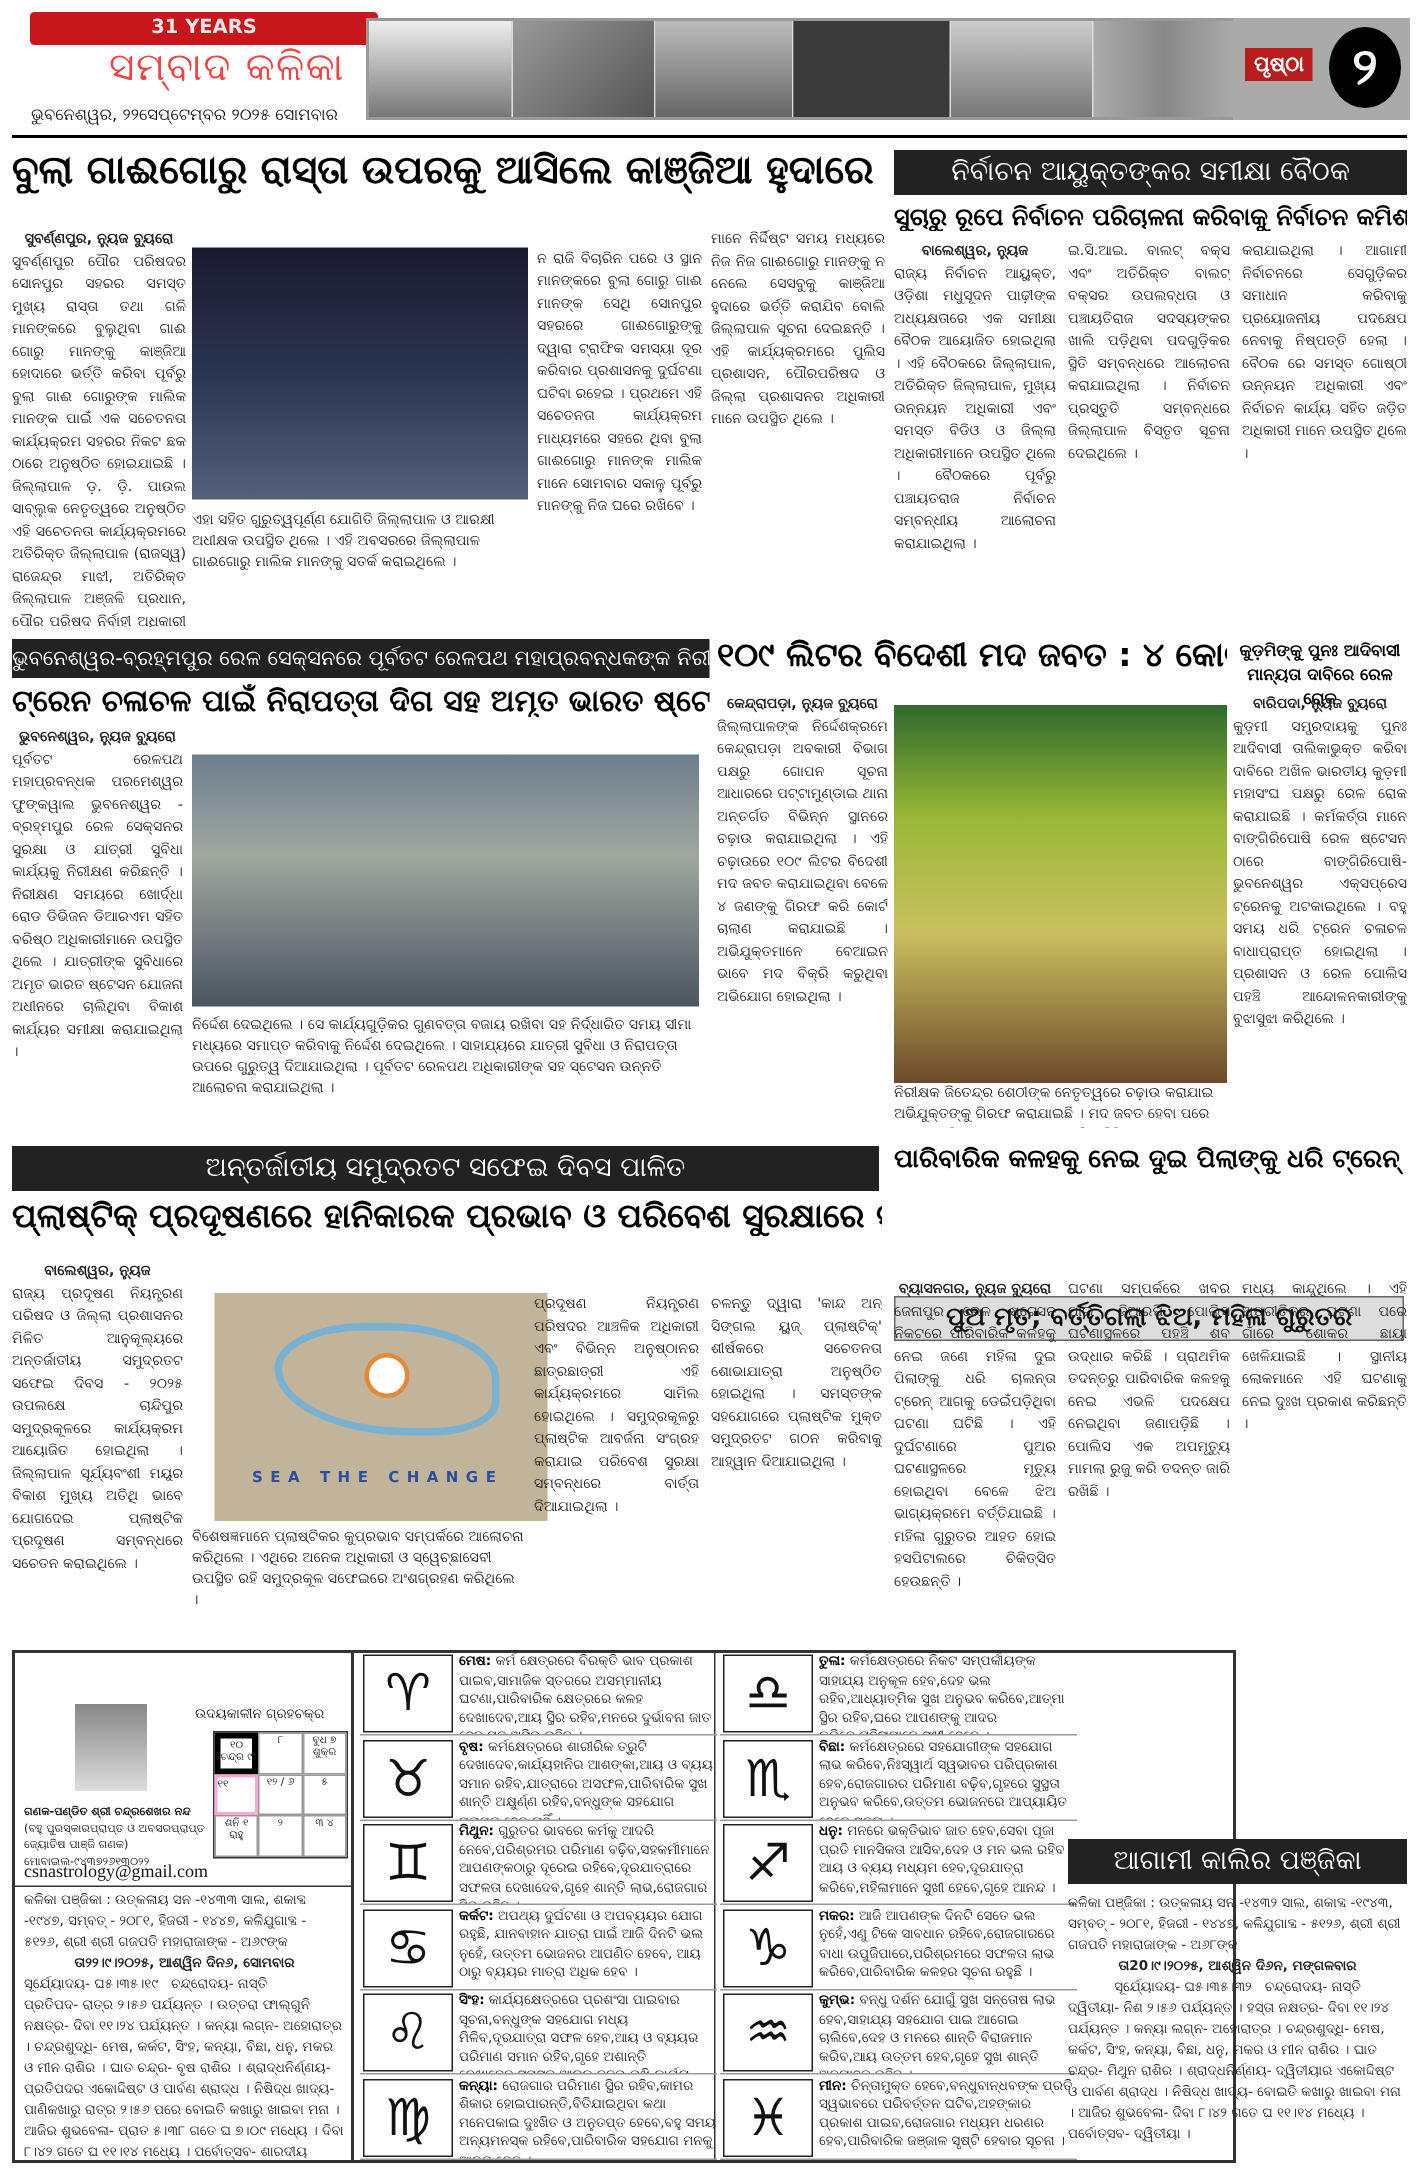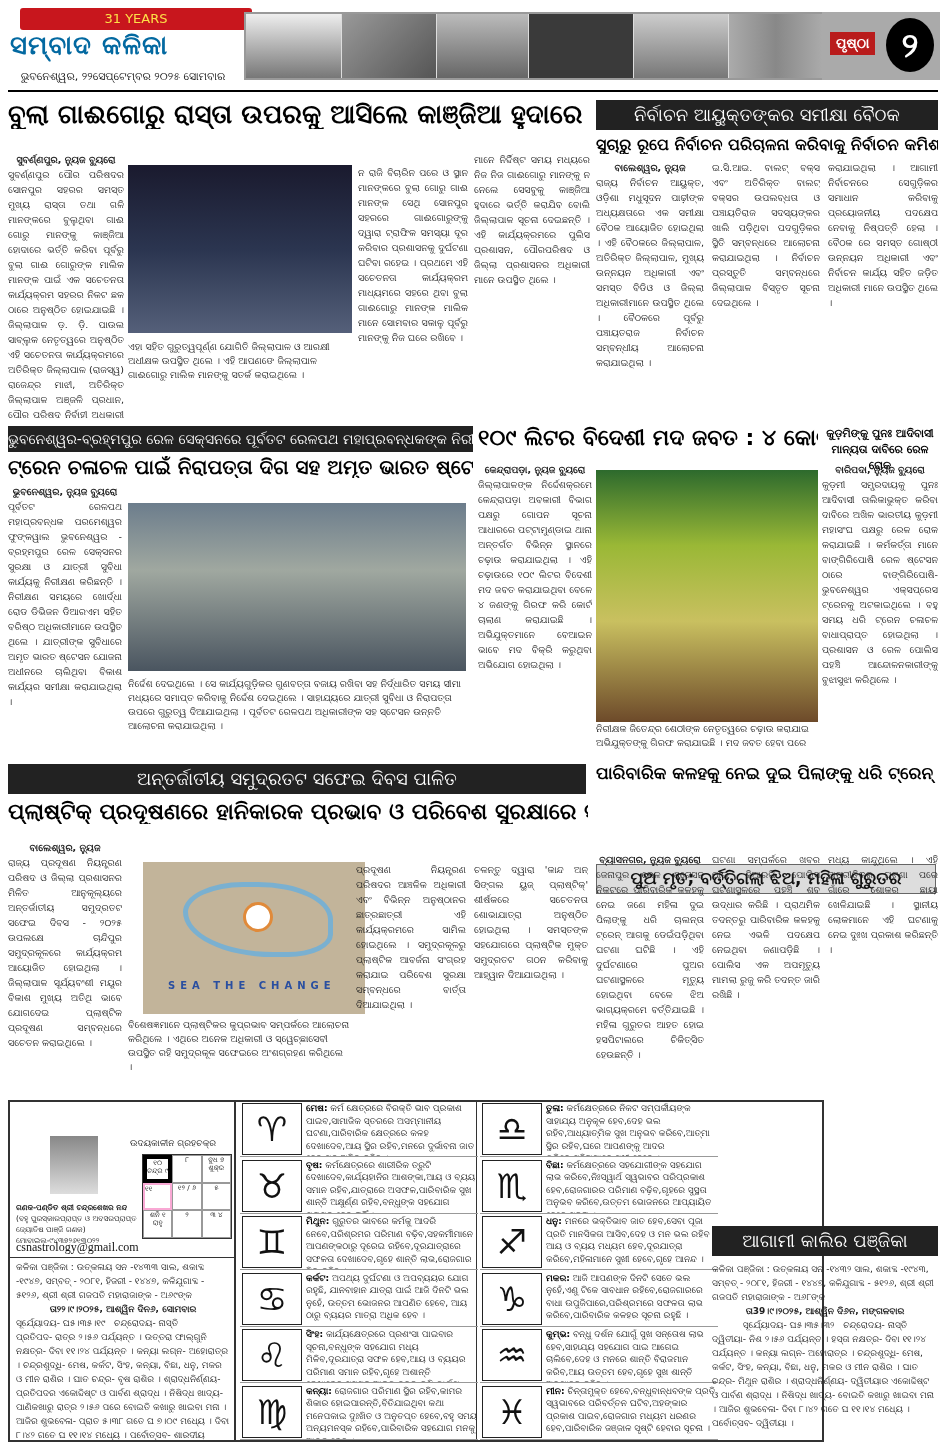--- a/index.html
+++ b/index.html
@@ -1,20 +1,20 @@
 <!DOCTYPE html>
 <html><head>
 <meta charset="utf-8">
 <style>
 *{box-sizing:border-box;margin:0;padding:0}
 body{width:945px;height:1450px;background:#fff;font-family:"DejaVu Sans",sans-serif;color:#111;position:relative;overflow:hidden}
 .abs{position:absolute}
 .masthead{left:0;top:0;width:240px;height:90px}
-.ribbon{left:20px;top:8px;width:232px;height:22px;background:#c8161d;color:#fde047;font-weight:normal;font-size:13px;text-align:center;line-height:22px;border-radius:3px}
-.logo{left:10px;top:30px;width:220px;height:38px;font-size:26px;font-weight:bold;color:#0369a1;text-align:left;font-family:"DejaVu Serif",serif;letter-spacing:1px}
+.ribbon{left:20px;top:8px;width:232px;height:22px;background:#c8161d;color:#e5e5e5;font-weight:bold;font-size:13px;text-align:center;line-height:22px;border-radius:3px}
+.logo{left:10px;top:30px;width:220px;height:38px;font-size:26px;font-weight:normal;color:#ef4444;text-align:right;font-family:"DejaVu Serif",serif;letter-spacing:1px}
 .dateline{left:8px;top:70px;width:230px;font-size:11px;text-align:center}
 .banner{left:244px;top:12px;width:580px;height:68px;background:linear-gradient(90deg,#888,#bbb 15%,#666 22%,#aaa 35%,#777 45%,#444 55%,#999 68%,#bbb 80%,#888 92%,#aaa);border:2px solid #999}
 .banner .ph{position:absolute;top:0;height:100%;border-right:1px solid #ddd}
 .pagebox{left:822px;top:12px;width:118px;height:68px;background:#aaa}
 .pagelabel{position:absolute;left:8px;top:20px;background:#b91c1c;color:#fff;font-size:14px;font-weight:bold;padding:3px 6px}
 .pagenum{position:absolute;left:64px;top:6px;width:48px;height:54px;border-radius:50%;background:#000;color:#fff;font-size:34px;font-weight:bold;text-align:center;line-height:54px}
 .hr{left:8px;width:930px;height:2px;background:#000}
 .headline{font-weight:bold;color:#000;line-height:1.1;white-space:nowrap;overflow:hidden}
 .blackbar{background:#222;color:#fff;font-size:17px;text-align:center;line-height:30px;white-space:nowrap;overflow:hidden}
 .greybar{background:#ddd;border:1px solid #666;font-size:17px;font-weight:bold;text-align:center;line-height:26px}
@@ -54,21 +54,21 @@
   <span class="pagenum">୨</span>
 </div>
 <div class="abs hr" style="top:90px"></div>
 
 <div class="abs headline" style="left:8px;top:100px;width:580px;font-size:26px">ବୁଲା ଗାଈଗୋରୁ ରାସ୍ତା ଉପରକୁ ଆସିଲେ କାଞ୍ଜିଆ ହୁଦାରେ ଭର୍ତ୍ତି କରାଯିବ : ଜିଲ୍ଲାପାଳ</div>
 <div class="abs text" style="left:8px;top:152px;width:116px;height:266px">
   <span class="byline">ସୁବର୍ଣ୍ଣପୁର, ନ୍ୟୁଜ ବ୍ୟୁରୋ</span>
   <span>ସୁବର୍ଣ୍ଣପୁର ପୌର ପରିଷଦର ସୋନପୁର ସହରର ସମସ୍ତ ମୁଖ୍ୟ ରାସ୍ତା ତଥା ଗଳି ମାନଙ୍କରେ ବୁଲୁଥିବା ଗାଈ ଗୋରୁ ମାନଙ୍କୁ କାଞ୍ଜିଆ ହୋଦାରେ ଭର୍ତ୍ତି କରିବା ପୂର୍ବରୁ ବୁଲା ଗାଈ ଗୋରୁଙ୍କ ମାଲିକ ମାନଙ୍କ ପାଇଁ ଏକ ସଚେତନତା କାର୍ଯ୍ୟକ୍ରମ ସହରର ନିକଟ ଛକ ଠାରେ ଅନୁଷ୍ଠିତ ହୋଇଯାଇଛି । ଜିଲ୍ଲାପାଳ ଡ଼. ଡ଼ି. ପାଉଲ ସାବ୍ଲୁକ ନେତୃତ୍ୱରେ ଅନୁଷ୍ଠିତ ଏହି ସଚେତନତା କାର୍ଯ୍ୟକ୍ରମରେ ଅତିରିକ୍ତ ଜିଲ୍ଲାପାଳ (ରାଜସ୍ୱ) ରାଜେନ୍ଦ୍ର ମାଝୀ, ଅତିରିକ୍ତ ଜିଲ୍ଲାପାଳ ଅଞ୍ଜଳି ପ୍ରଧାନ, ପୌର ପରିଷଦ ନିର୍ବାହୀ ଅଧିକାରୀ ରଶ୍ମି ମାଝୀ</span>
 </div>
 <div class="abs photo night" style="left:128px;top:165px;width:224px;height:168px"></div>
-<div class="abs caption" style="left:128px;top:340px;width:224px;height:78px;overflow:hidden">ଏହା ସହିତ ଗୁରୁତ୍ୱପୂର୍ଣ୍ଣ ଯୋଗିତି ଜିଲ୍ଲାପାଳ ଓ ଆରକ୍ଷୀ ଅଧୀକ୍ଷକ ଉପସ୍ଥିତ ଥିଲେ । ଏହି ଆପଣଙେ ଜିଲ୍ଲାପାଳ ଗାଈଗୋରୁ ମାଲିକ ମାନଙ୍କୁ ସତର୍କ କରାଇଥିଲେ ।</div>
+<div class="abs caption" style="left:128px;top:340px;width:224px;height:78px;overflow:hidden">ଏହା ସହିତ ଗୁରୁତ୍ୱପୂର୍ଣ୍ଣ ଯୋଗିତି ଜିଲ୍ଲାପାଳ ଓ ଆରକ୍ଷୀ ଅଧୀକ୍ଷକ ଉପସ୍ଥିତ ଥିଲେ । ଏହି ଅବସରରେ ଜିଲ୍ଲାପାଳ ଗାଈଗୋରୁ ମାଲିକ ମାନଙ୍କୁ ସତର୍କ କରାଇଥିଲେ ।</div>
 <div class="abs text" style="left:358px;top:165px;width:110px;height:253px">ନ ରାଜି ବିଚାରିନ ପରେ ଓ ସ୍ଥାନ ମାନଙ୍କରେ ବୁଲା ଗୋରୁ ଗାଈ ମାନଙ୍କ ସେଥି ସୋନପୁର ସହରରେ ଗାଈଗୋରୁଙ୍କୁ ଦ୍ୱାରା ଟ୍ରାଫିକ ସମସ୍ୟା ଦୂର କରିବାର ପ୍ରଶାସନକୁ ଦୁର୍ଘଟଣା ଘଟିବା ରହେଇ । ପ୍ରଥମେ ଏହି ସଚେତନତା କାର୍ଯ୍ୟକ୍ରମ ମାଧ୍ୟମରେ ସହରେ ଥିବା ବୁଲା ଗାଈଗୋରୁ ମାନଙ୍କ ମାଲିକ ମାନେ ସୋମବାର ସକାଳୁ ପୂର୍ବରୁ ମାନଙ୍କୁ ନିଜ ଘରେ ରଖିବେ ।</div>
 <div class="abs text" style="left:474px;top:152px;width:116px;height:266px">ମାନେ ନିର୍ଦ୍ଦିଷ୍ଟ ସମୟ ମଧ୍ୟରେ ନିଜ ନିଜ ଗାଈଗୋରୁ ମାନଙ୍କୁ ନ ନେଲେ ସେସବୁକୁ କାଞ୍ଜିଆ ହୁଦାରେ ଭର୍ତ୍ତି କରାଯିବ ବୋଲି ଜିଲ୍ଲାପାଳ ସୂଚନା ଦେଇଛନ୍ତି । ଏହି କାର୍ଯ୍ୟକ୍ରମରେ ପୁଲିସ ପ୍ରଶାସନ, ପୌରପରିଷଦ ଓ ଜିଲ୍ଲା ପ୍ରଶାସନର ଅଧିକାରୀ ମାନେ ଉପସ୍ଥିତ ଥିଲେ ।</div>
 
 <div class="abs blackbar" style="left:596px;top:100px;width:342px;font-size:18px">ନିର୍ବାଚନ ଆୟୁକ୍ତଙ୍କର ସମୀକ୍ଷା ବୈଠକ</div>
 <div class="abs headline" style="left:596px;top:136px;width:342px;font-size:16px">ସୁଚାରୁ ରୂପେ ନିର୍ବାଚନ ପରିଚାଳନା କରିବାକୁ ନିର୍ବାଚନ କମିଶନରଙ୍କ ଗୁରୁତ୍ୱ</div>
 <div class="abs text" style="left:596px;top:160px;width:108px;height:258px">
   <span class="byline">ବାଲେଶ୍ୱର, ନ୍ୟୁଜ</span>
   <span>ରାଜ୍ୟ ନିର୍ବାଚନ ଆୟୁକ୍ତ, ଓଡ଼ିଶା ମଧୁସୂଦନ ପାଢ଼ୀଙ୍କ ଅଧ୍ୟକ୍ଷତାରେ ଏକ ସମୀକ୍ଷା ବୈଠକ ଆୟୋଜିତ ହୋଇଥିଲା । ଏହି ବୈଠକରେ ଜିଲ୍ଲାପାଳ, ଅତିରିକ୍ତ ଜିଲ୍ଲାପାଳ, ମୁଖ୍ୟ ଉନ୍ନୟନ ଅଧିକାରୀ ଏବଂ ସମସ୍ତ ବିଡିଓ ଓ ଜିଲ୍ଲା ଅଧିକାରୀମାନେ ଉପସ୍ଥିତ ଥିଲେ । ବୈଠକରେ ପୂର୍ବରୁ ପଞ୍ଚାୟତରାଜ ନିର୍ବାଚନ ସମ୍ବନ୍ଧୀୟ ଆଲୋଚନା କରାଯାଇଥିଲା ।</span>
 </div>
 <div class="abs text" style="left:712px;top:160px;width:108px;height:258px">ଇ.ସି.ଆଇ. ବାଲଟ୍ ବକ୍ସ ଏବଂ ଅତିରିକ୍ତ ବାଲଟ୍ ବକ୍ସର ଉପଲବ୍ଧତା ଓ ପଞ୍ଚାୟତିରାଜ ସଦସ୍ୟଙ୍କର ଖାଲି ପଡ଼ିଥିବା ପଦଗୁଡ଼ିକର ସ୍ଥିତି ସମ୍ବନ୍ଧରେ ଆଲୋଚନା କରାଯାଇଥିଲା । ନିର୍ବାଚନ ପ୍ରସ୍ତୁତି ସମ୍ବନ୍ଧରେ ଜିଲ୍ଲାପାଳ ବିସ୍ତୃତ ସୂଚନା ଦେଇଥିଲେ ।</div>
@@ -200,16 +200,16 @@
     </div>
     <div class="zrow" style="left: 480px; top: 1384.5px; width: 238px;">
       <div class="zimg">♓</div>
       <div class="ztxt"><b>ମୀନ:</b> <span>ଚିନ୍ତାମୁକ୍ତ ହେବେ,ବନ୍ଧୁବାନ୍ଧବଙ୍କ ପ୍ରତି ସ୍ୱଭାବରେ ପରିବର୍ତ୍ତନ ଘଟିବ,ଅହଙ୍କାର ପ୍ରକାଶ ପାଇବ,ରୋଜଗାର ମଧ୍ୟମ ଧରଣର ହେବ,ପାରିବାରିକ ଜଞ୍ଜାଳ ସୃଷ୍ଟି ହେବାର ସୂଚନା ।</span></div>
     </div>
   </div>
 
 <div class="abs blackbar" style="left:712px;top:1226px;width:226px;font-size:18px;line-height:30px">ଆଗାମୀ କାଲିର ପଞ୍ଜିକା</div>
 <div class="abs panjika" style="left:712px;top:1262px;width:226px;height:180px;overflow:hidden">
   <div>କଳିକା ପଞ୍ଜିକା : ଉତ୍କଳାୟ ସନ -୧୪୩୨ ସାଲ, ଶକାବ୍ଦ -୧୯୪୩, ସମ୍ବତ୍ - ୨୦୮୧, ହିଜରୀ - ୧୪୪୭, କଳିଯୁଗାବ୍ଦ - ୫୧୨୬, ଶ୍ରୀ ଶ୍ରୀ ଗଜପତି ମହାରାଜାଙ୍କ - ଅ୬୮ଙ୍କ</div>
-  <div style="text-align:center;font-weight:bold">ତା39।୯।୨୦୨୫, ଆଶ୍ୱିନ ଦି୬ନ, ମଙ୍ଗଳବାର</div>
+  <div style="text-align:center;font-weight:bold">ତା20।୯।୨୦୨୫, ଆଶ୍ୱିନ ଦି୬ନ, ମଙ୍ଗଳବାର</div>
   <div style="text-align:center"><span>ସୂର୍ଯ୍ୟୋଦୟ- ଘ୫।୩୫।୩୨</span> &nbsp; <span>ଚନ୍ଦ୍ରୋଦୟ- ନାସ୍ତି</span></div>
   <div>ଦ୍ୱିତୀୟା- ନିଶ ୨।୫୬ ପର୍ଯ୍ୟନ୍ତ । ହସ୍ତା ନକ୍ଷତ୍ର- ଦିବା ୧୧।୨୪ ପର୍ଯ୍ୟନ୍ତ । କନ୍ୟା ଲଗ୍ନ- ଅହୋରାତ୍ର । ଚନ୍ଦ୍ରଶୁଦ୍ଧି- ମେଷ, କର୍କଟ, ସିଂହ, କନ୍ୟା, ବିଛା, ଧନୁ, ମକର ଓ ମୀନ ରାଶିର । ଘାତ ଚନ୍ଦ୍ର- ମିଥୁନ ରାଶିର । ଶ୍ରାଦ୍ଧନିର୍ଣ୍ଣୟ- ଦ୍ୱିତୀୟାର ଏକୋଦ୍ଦିଷ୍ଟ ଓ ପାର୍ବଣ ଶ୍ରାଦ୍ଧ । ନିଷିଦ୍ଧ ଖାଦ୍ୟ- ବୋଇତି କଖାରୁ ଖାଇବା ମନା । ଆଜିର ଶୁଭବେଳା- ଦିବା ୮।୪୨ ଗତେ ଘ ୧୧।୧୪ ମଧ୍ୟେ । ପର୍ବୋତ୍ସବ- ଦ୍ୱିତୀୟା ।</div>
 </div>
 
 </body></html>

